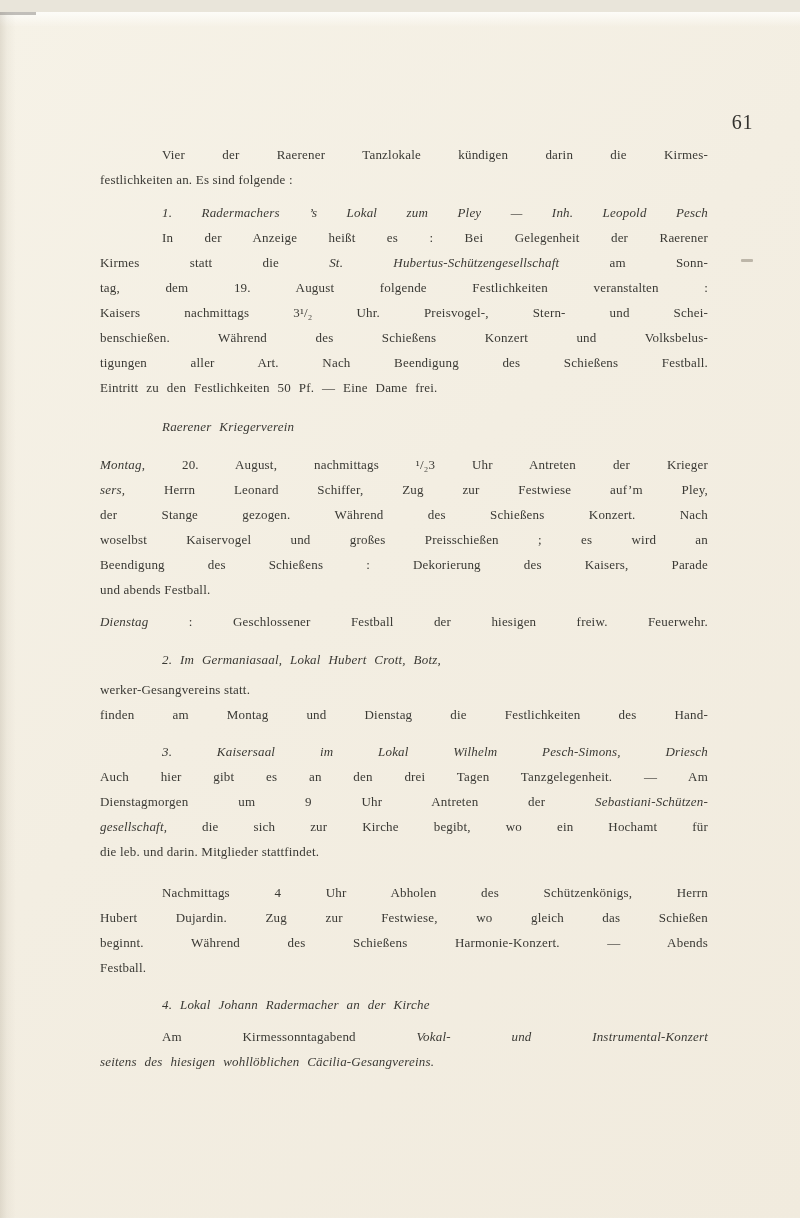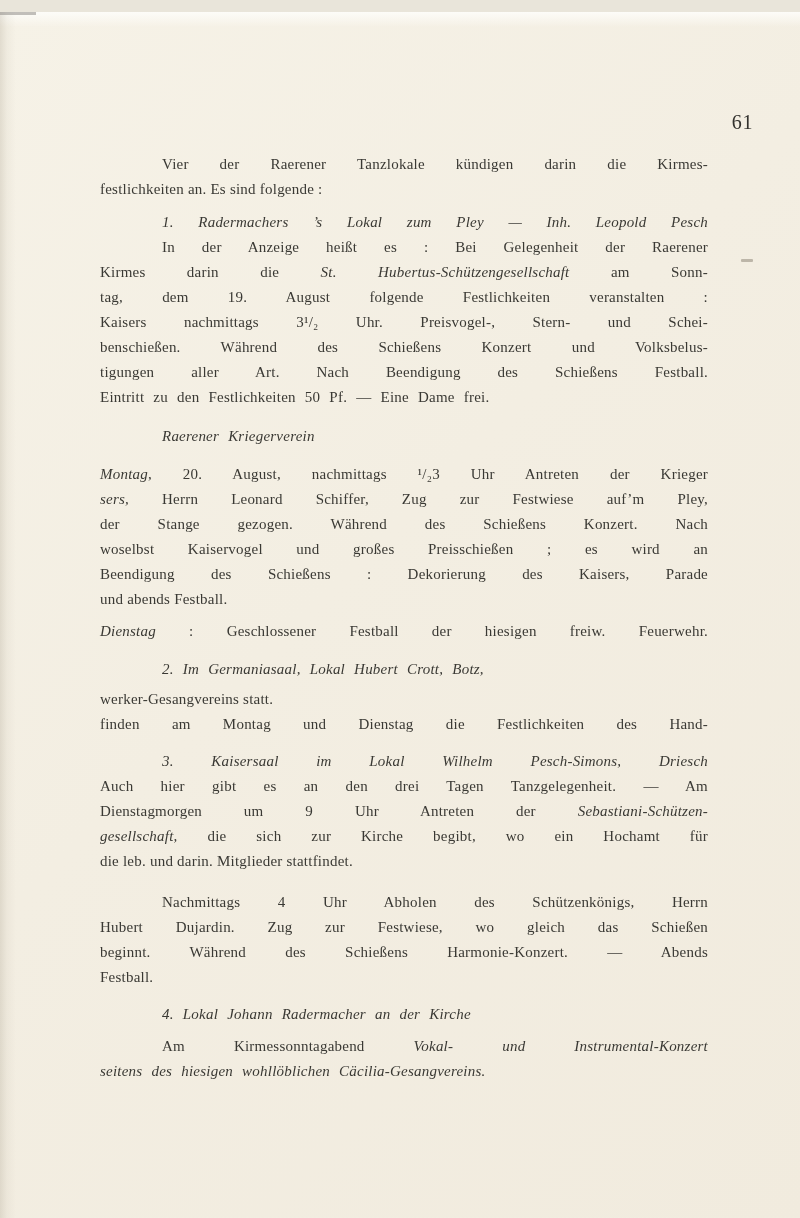--- a/index.html
+++ b/index.html
@@ -40,23 +40,23 @@
   }
   .page-number {
     position: absolute;
     top: 99px; right: 47px;
     font-size: 20px;
     color: #33322e;
     letter-spacing: .03em;
   }
   .text-block {
     position: absolute;
-    left: 100px; top: 140px;
+    left: 100px; top: 130px;
     width: 608px;
-    font-size: 15px;
+    font-size: 13px;
     line-height: 25px;
     color: #3a3934;
   }
   .para { margin: 0; }
   .line {
     text-align: justify;
     text-align-last: justify;
     letter-spacing: .015em;
   }
   .line.last { text-align-last: left; }
@@ -90,21 +90,21 @@
   <div class="text-block" id="text-block">
       <div id="intro" class="para body">
         <div class="line indent"><span class="rm">Vier der Raerener Tanzlokale kündigen darin die Kirmes-</span></div>
         <div class="line last"><span class="rm">festlichkeiten an. Es sind folgende :</span></div>
       </div>
       <div id="lokal1-heading" class="para heading">
         <div class="line indent"><span class="it">1. Radermachers ’s Lokal zum Pley — Inh. Leopold Pesch</span></div>
       </div>
       <div id="lokal1-body" class="para body">
         <div class="line indent"><span class="rm">In der Anzeige heißt es : Bei Gelegenheit der Raerener</span></div>
-        <div class="line"><span class="rm">Kirmes darin die </span><span class="it">St. Hubertus-Schützengesellschaft</span><span class="rm"> am Sonn-</span></div>
+        <div class="line"><span class="rm">Kirmes statt die </span><span class="it">St. Hubertus-Schützengesellschaft</span><span class="rm"> am Sonn-</span></div>
         <div class="line"><span class="rm">tag, dem 19. August folgende Festlichkeiten veranstalten :</span></div>
         <div class="line"><span class="rm">Kaisers nachmittags 3¹/₂ Uhr. Preisvogel-, Stern- und Schei-</span></div>
         <div class="line"><span class="rm">benschießen. Während des Schießens Konzert und Volksbelus-</span></div>
         <div class="line"><span class="rm">tigungen aller Art. Nach Beendigung des Schießens Festball.</span></div>
         <div class="line last wide"><span class="rm">Eintritt zu den Festlichkeiten 50 Pf. — Eine Dame frei.</span></div>
       </div>
       <div id="kriegerverein-heading" class="para heading">
         <div class="line indent last wide"><span class="it">Raerener Kriegerverein</span></div>
       </div>
       <div id="montag-body" class="para body">

